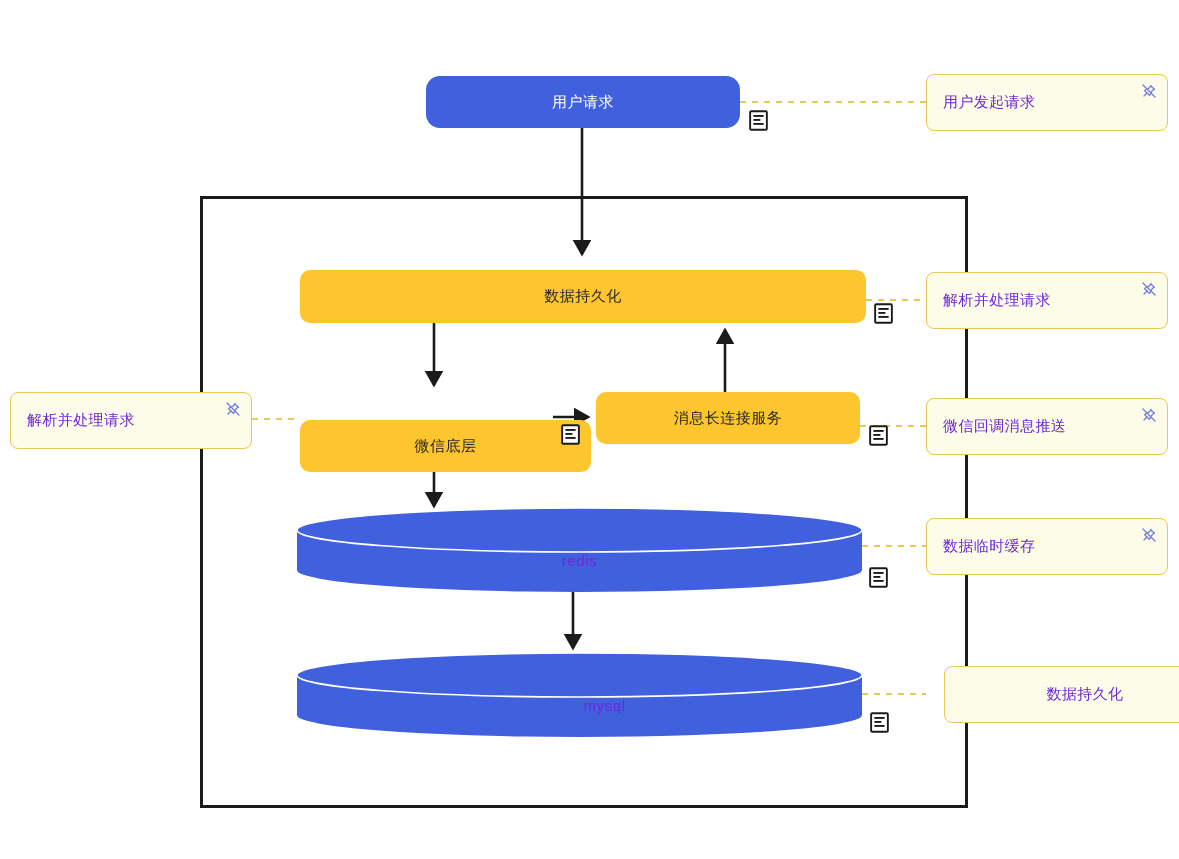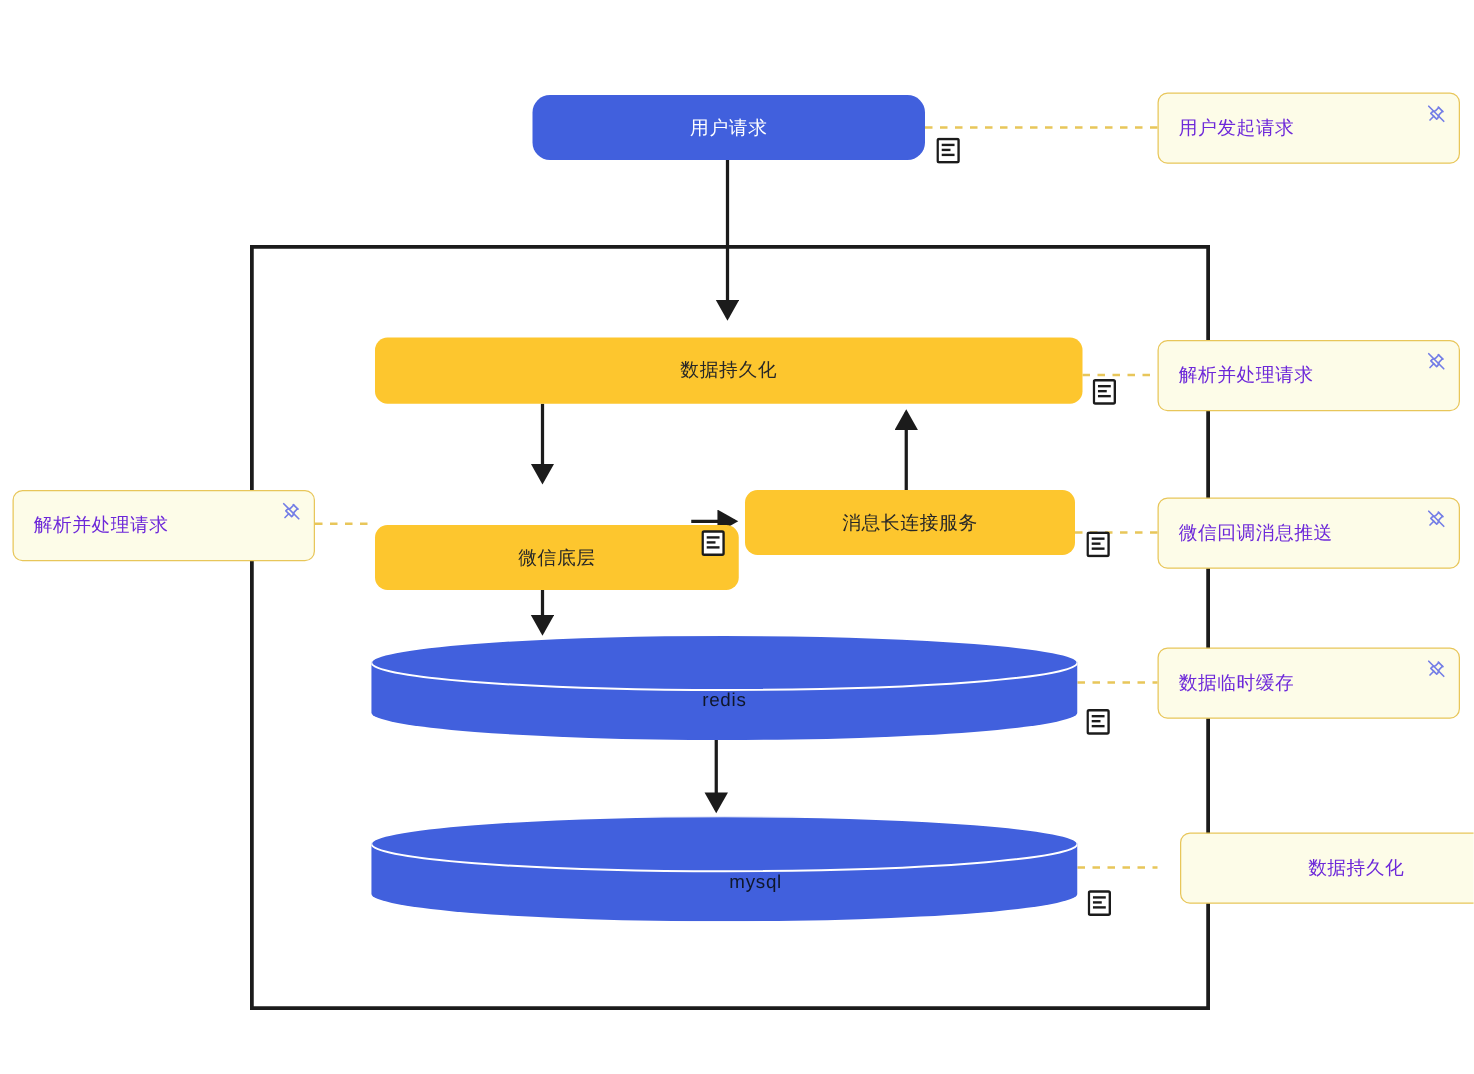--- a/index.html
+++ b/index.html
@@ -54,21 +54,21 @@
   
   .cyl {
     position: absolute;
     z-index: 5;
   }
   .cyl svg { display:block; }
   .cyl .cyl-label {
     position: absolute;
     left: 0; right: 0;
     text-align: center;
-    color: #0f172a;
+    color: #6d28d9;
     font-size: 15px;
     letter-spacing: .6px;
   }
 
   
   .note {
     position: absolute;
     box-sizing: border-box;
     background: #fdfce8;
     border: 1px solid #e8c65a;

